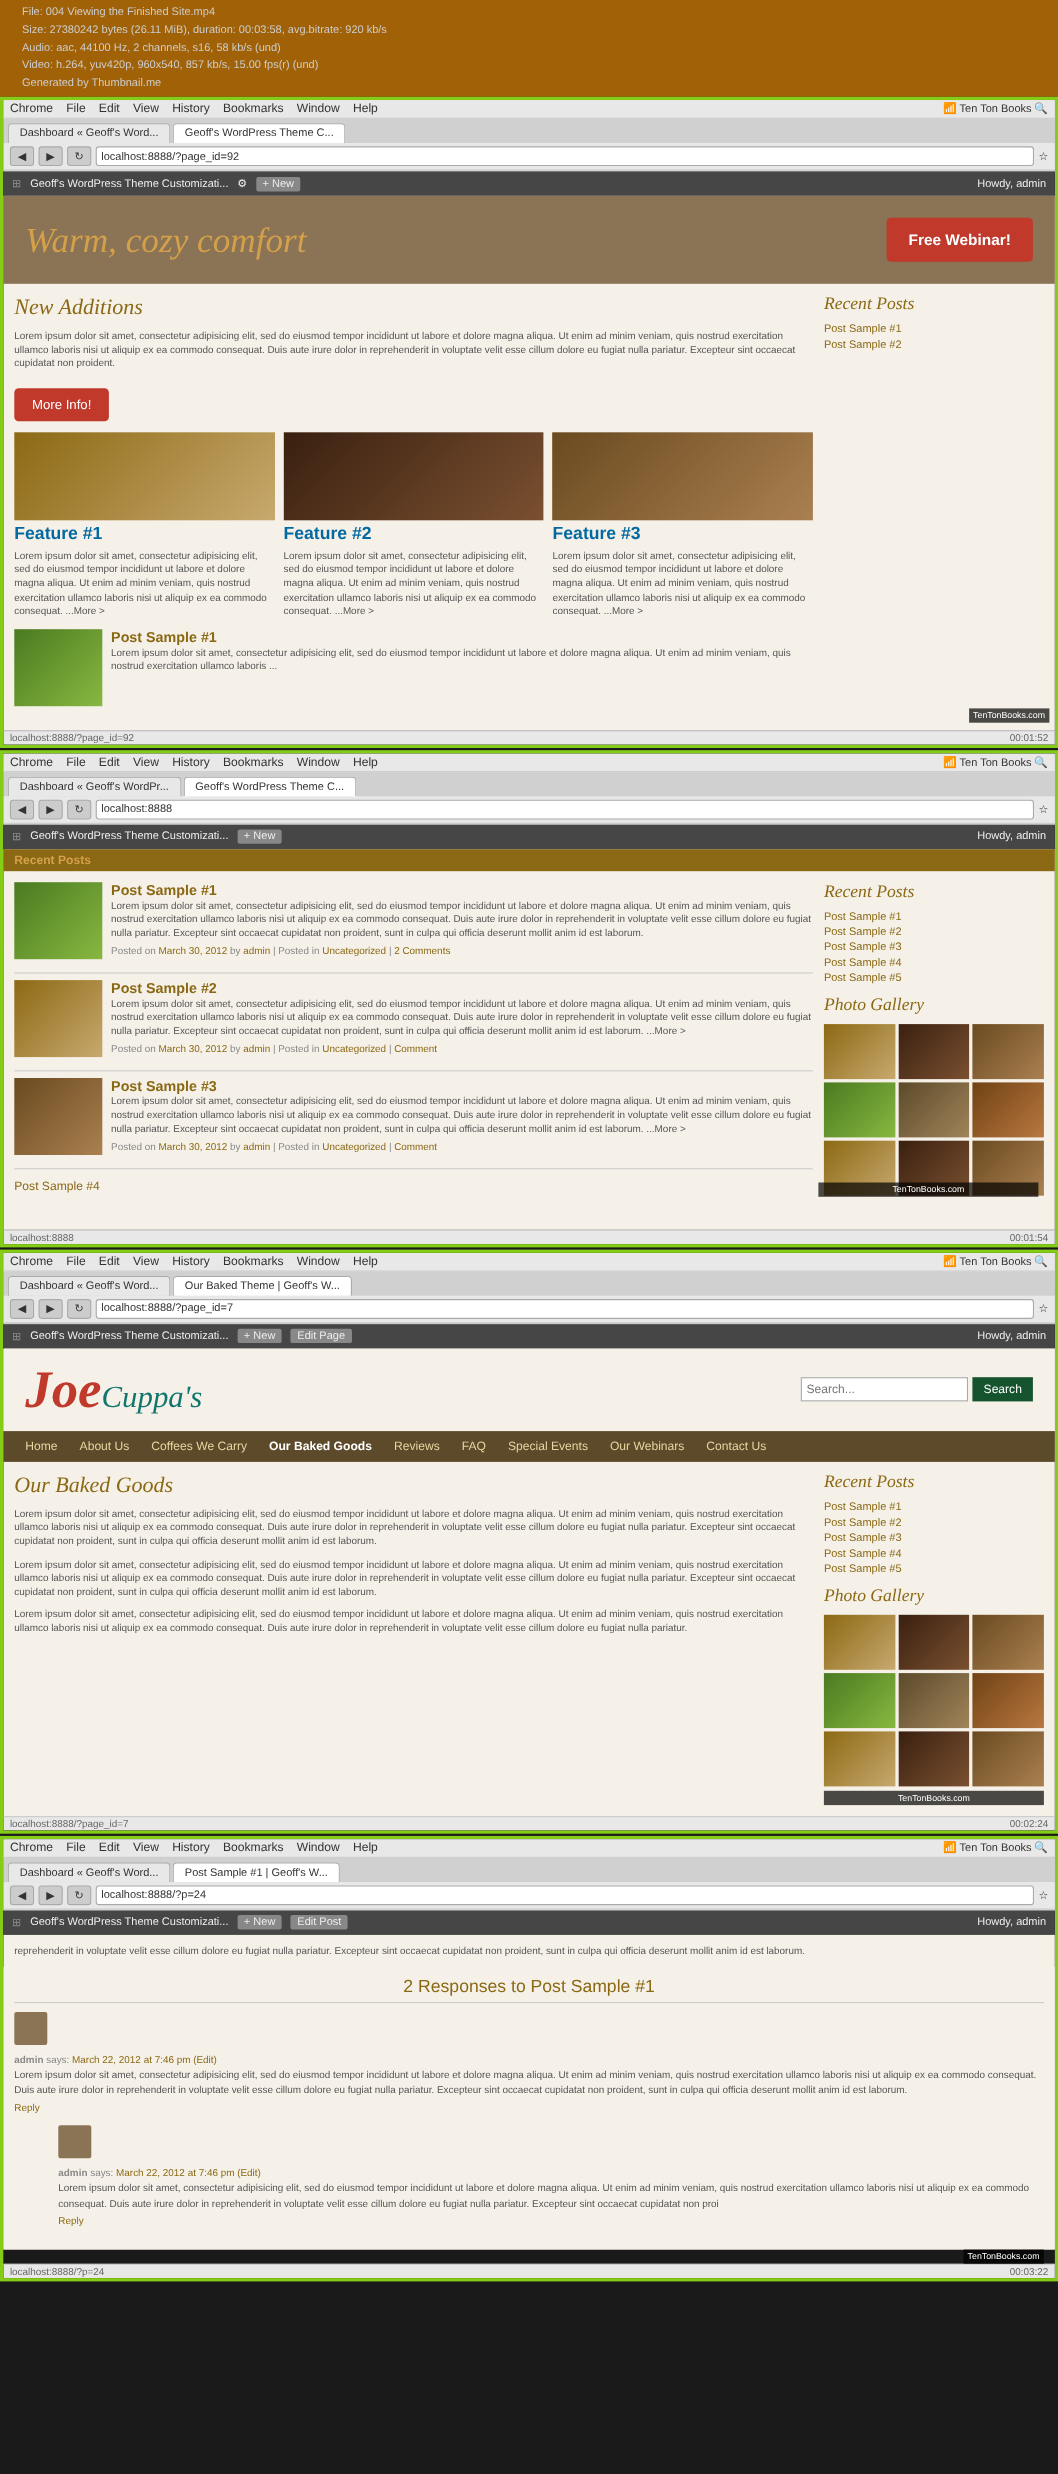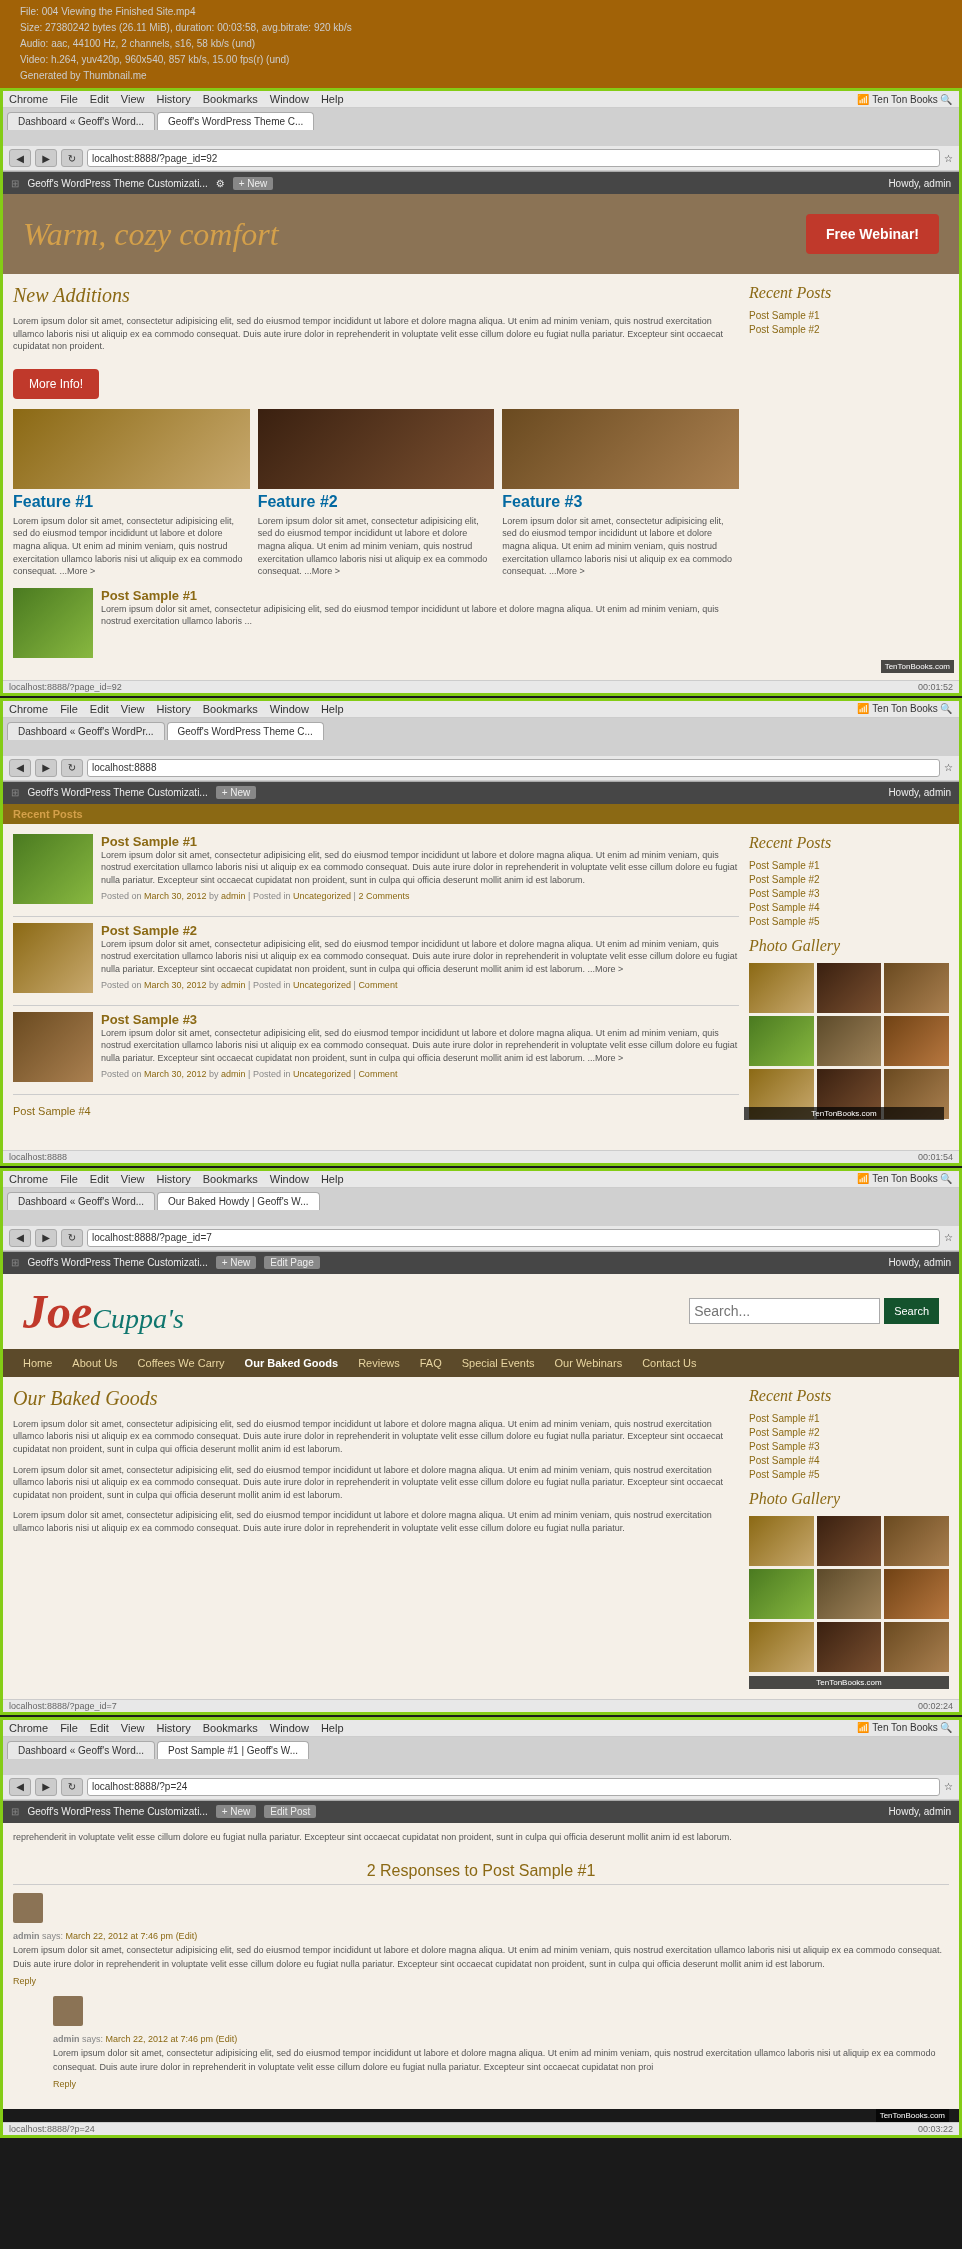--- a/index.html
+++ b/index.html
@@ -58,21 +58,21 @@
       border: 1px solid #aaa;
       border-radius: 3px;
       height: 18px;
       font-size: 10px;
       padding: 0 4px;
       display: flex; align-items: center;
     }
     .tab-bar {
       display: flex;
       align-items: flex-end;
-      padding: 4px 4px 16px;
+      padding: 4px 4px 0;
       background: #d0d0d0;
     }
     .tab {
       background: #e8e8e8;
       border: 1px solid #aaa;
       border-bottom: none;
       border-radius: 4px 4px 0 0;
       padding: 3px 10px;
       font-size: 10px;
       max-width: 180px;
@@ -253,21 +253,21 @@
       padding: 8px 16px;
       border-radius: 4px;
       cursor: pointer;
       font-size: 12px;
       margin-top: 8px;
     }
     .search-input {
       flex: 1;
       border: 1px solid #aaa;
       padding: 4px;
-      font-size: 14px;
+      font-size: 11px;
     }
     .search-btn {
       background: #14532d;
       color: white;
       border: none;
       padding: 4px 10px;
       cursor: pointer;
       font-size: 11px;
     }
 
@@ -584,21 +584,21 @@
       <span>Edit</span>
       <span>View</span>
       <span>History</span>
       <span>Bookmarks</span>
       <span>Window</span>
       <span>Help</span>
       <span style="margin-left:auto; font-size:10px;">📶 Ten Ton Books 🔍</span>
     </div>
     <div class="tab-bar">
       <div class="tab">Dashboard « Geoff's Word...</div>
-      <div class="tab active">Our Baked Howdy | Geoff's W...</div>
+      <div class="tab active">Our Baked Theme | Geoff's W...</div>
     </div>
     <div class="browser-toolbar">
       <div class="nav-btn">◀</div>
       <div class="nav-btn">▶</div>
       <div class="nav-btn">↻</div>
       <div class="address-bar">localhost:8888/?page_id=7</div>
       <span style="font-size:10px;">☆</span>
     </div>
   </div>
 

